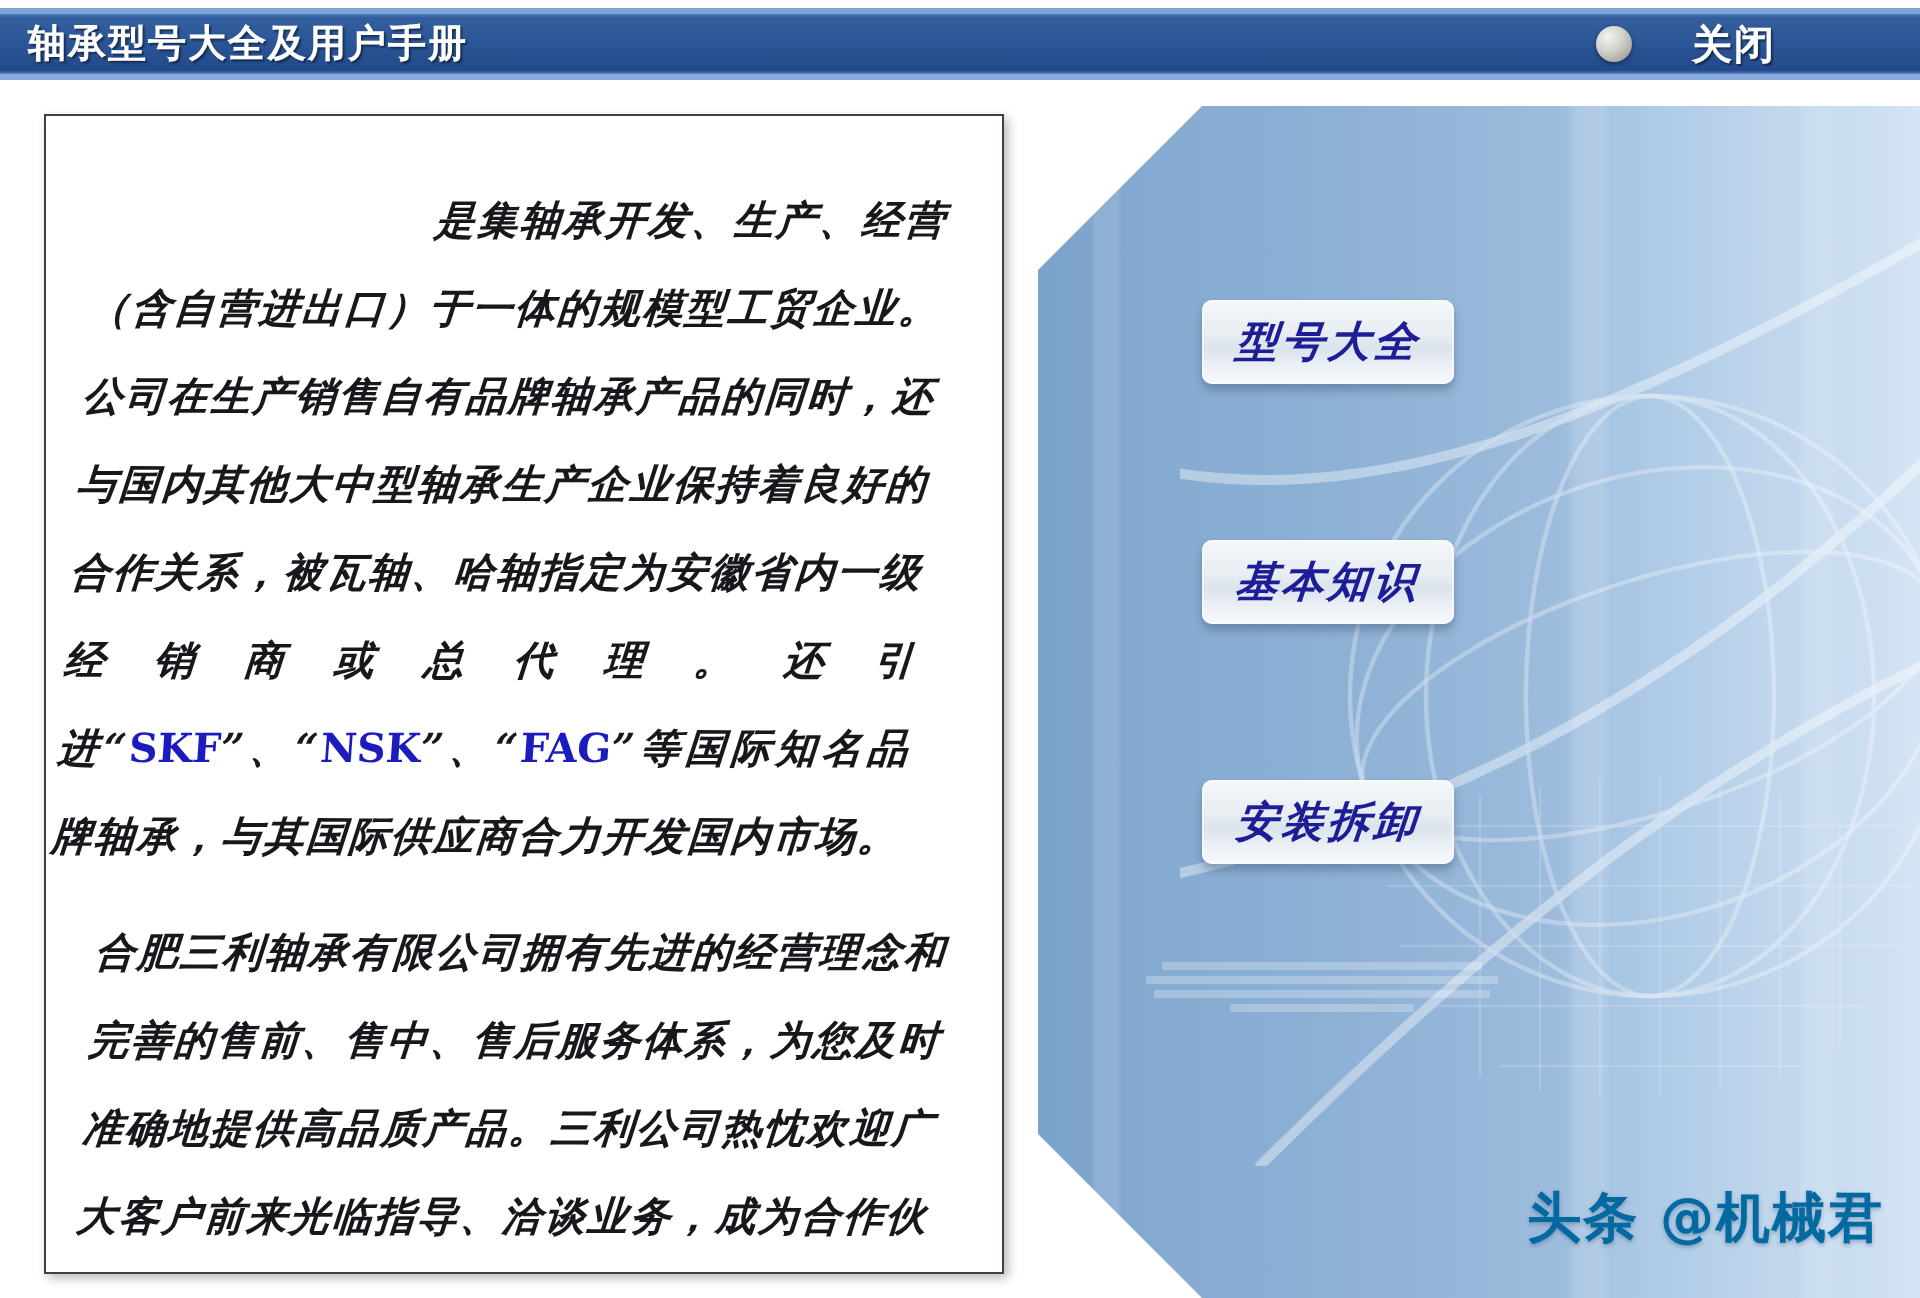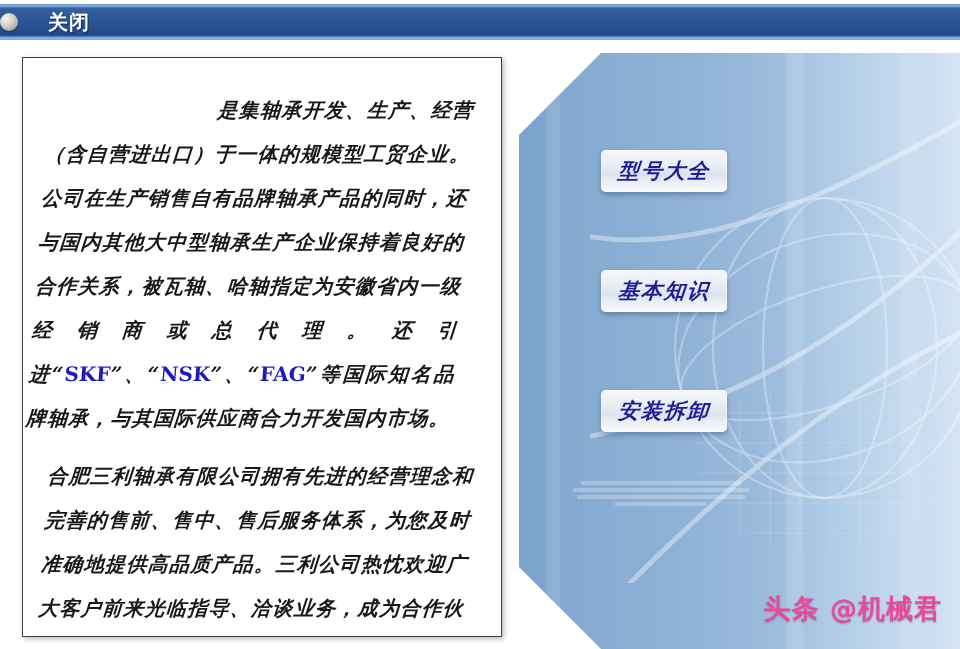--- a/index.html
+++ b/index.html
@@ -128,33 +128,34 @@
     transform:skewX(-5deg);
     white-space:nowrap;
   }
   #btn1{top:97px;}
   #btn2{top:217px;}
   #btn3{top:337px;}
 
   
   .brand-watermark{
     position:absolute;right:18px;bottom:22px;
-    color:#ec4899;font-size:27px;font-weight:bold;
+    color:#0369a1;font-size:27px;font-weight:bold;
     letter-spacing:1px;
     text-shadow:0 1px 2px rgba(60,90,130,.45);
     white-space:nowrap;
     pointer-events:none;
   }
 </style>
 </head>
 <body>
 
 <div id="app">
 
   <div class="titlebar">
+    <div class="title-text">轴承型号大全及用户手册</div>
     <div class="close-btn">
       <span class="close-ball"></span>
       <span class="close-label">关闭</span>
     </div>
   </div>
 
   <div class="doc-shadow">
     <div class="doc-inner">
       <p class="doc-p first" id="para-1"><span>是集轴承开发、生产、经营（含自营进出口）于一体的规模型工贸企业。公司在生产销售自有品牌轴承产品的同时，还与国内其他大中型轴承生产企业保持着良好的合作关系，被瓦轴、哈轴指定为安徽省内一级经销商或总代理。还引进“</span><span class="brand">SKF</span><span>”、“</span><span class="brand">NSK</span><span>”、“</span><span class="brand">FAG</span><span>”等国际知名品牌轴承，与其国际供应商合力开发国内市场。</span></p>
       <p class="doc-p gap" id="para-2"><span>合肥三利轴承有限公司拥有先进的经营理念和完善的售前、售中、售后服务体系，为您及时准确地提供高品质产品。三利公司热忱欢迎广大客户前来光临指导、洽谈业务，成为合作伙伴！</span></p>

